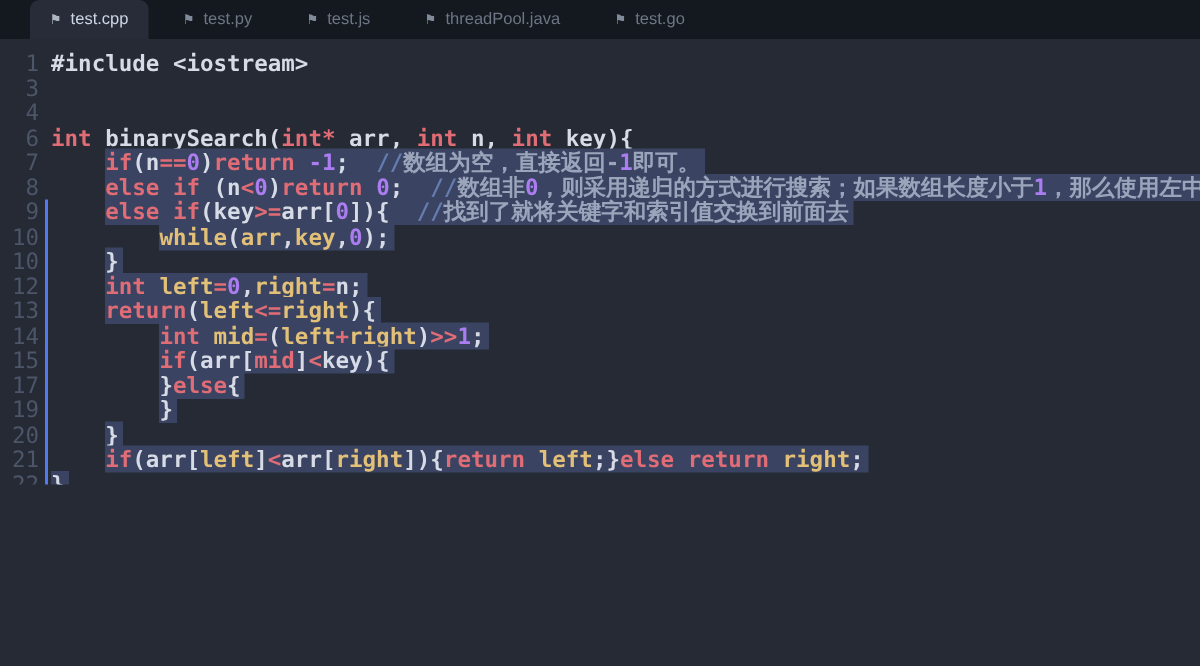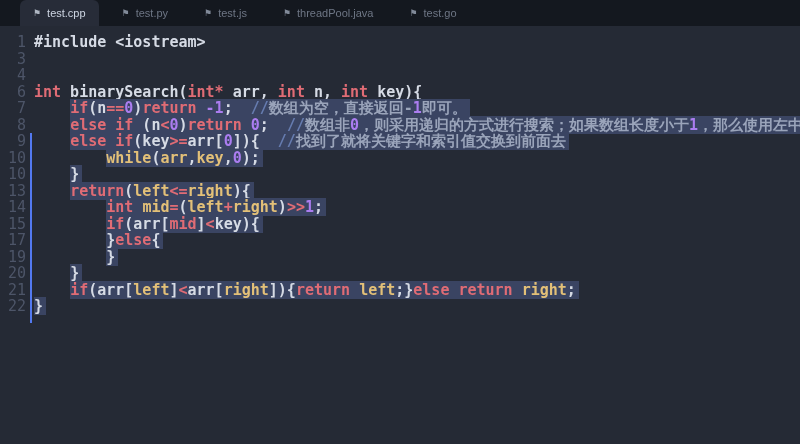--- a/index.html
+++ b/index.html
@@ -80,20 +80,21 @@
     <div>
         <div class="line"><span class="ln">1</span><span class="lc"><span class="t-w">#include &lt;iostream&gt;</span></span></div>
         <div class="line"><span class="ln">3</span><span class="lc"></span></div>
         <div class="line"><span class="ln">4</span><span class="lc"></span></div>
         <div class="line"><span class="ln">6</span><span class="lc"><span class="t-k">int</span><span class="t-w"> binarySearch(</span><span class="t-k">int*</span><span class="t-w"> arr, </span><span class="t-k">int</span><span class="t-w"> n, </span><span class="t-k">int</span><span class="t-w"> key){</span></span></div>
         <div class="line"><span class="ln">7</span><span class="lc">    <span class="sel"><span class="t-k">if</span><span class="t-w">(n</span><span class="t-k">==</span><span class="t-n">0</span><span class="t-w">)</span><span class="t-k">return</span><span class="t-w"> </span><span class="t-n">-1</span><span class="t-w">;  </span><span class="t-s">//</span><span class="t-c">数组为空，直接返回-</span><span class="t-n">1</span><span class="t-c">即可。</span></span></span></div>
         <div class="line"><span class="ln">8</span><span class="lc">    <span class="sel"><span class="t-k">else</span><span class="t-w"> </span><span class="t-k">if</span><span class="t-w"> (n</span><span class="t-k">&lt;</span><span class="t-n">0</span><span class="t-w">)</span><span class="t-k">return</span><span class="t-w"> </span><span class="t-n">0</span><span class="t-w">;  </span><span class="t-s">//</span><span class="t-c">数组非</span><span class="t-n">0</span><span class="t-c">，则采用递归的方式进行搜索；如果数组长度小于</span><span class="t-n">1</span><span class="t-c">，那么使用左中位数作为主键来代替；若数组元素个数大于等于</span></span></span></div>
         <div class="line"><span class="ln">9</span><span class="lc">    <span class="sel"><span class="t-k">else</span><span class="t-w"> </span><span class="t-k">if</span><span class="t-w">(key</span><span class="t-k">&gt;=</span><span class="t-w">arr[</span><span class="t-n">0</span><span class="t-w">]){  </span><span class="t-s">//</span><span class="t-c">找到了就将关键字和索引值交换到前面去</span></span></span></div>
         <div class="line"><span class="ln">10</span><span class="lc">        <span class="sel"><span class="t-y">while</span><span class="t-w">(</span><span class="t-y">arr</span><span class="t-w">,</span><span class="t-y">key</span><span class="t-w">,</span><span class="t-n">0</span><span class="t-w">);</span></span></span></div>
         <div class="line"><span class="ln">10</span><span class="lc">    <span class="sel"><span class="t-w">}</span></span></span></div>
+        <div class="line"><span class="ln">12</span><span class="lc">    <span class="sel"><span class="t-k">int</span><span class="t-w"> </span><span class="t-y">left</span><span class="t-k">=</span><span class="t-n">0</span><span class="t-w">,</span><span class="t-y">right</span><span class="t-k">=</span><span class="t-w">n;</span></span></span></div>
         <div class="line"><span class="ln">13</span><span class="lc">    <span class="sel"><span class="t-k">return</span><span class="t-w">(</span><span class="t-y">left</span><span class="t-k">&lt;=</span><span class="t-y">right</span><span class="t-w">){</span></span></span></div>
         <div class="line"><span class="ln">14</span><span class="lc">        <span class="sel"><span class="t-k">int</span><span class="t-w"> </span><span class="t-y">mid</span><span class="t-k">=</span><span class="t-w">(</span><span class="t-y">left</span><span class="t-k">+</span><span class="t-y">right</span><span class="t-w">)</span><span class="t-k">&gt;&gt;</span><span class="t-n">1</span><span class="t-w">;</span></span></span></div>
         <div class="line"><span class="ln">15</span><span class="lc">        <span class="sel"><span class="t-k">if</span><span class="t-w">(arr[</span><span class="t-k">mid</span><span class="t-w">]</span><span class="t-k">&lt;</span><span class="t-w">key){</span></span></span></div>
         <div class="line"><span class="ln">17</span><span class="lc">        <span class="sel"><span class="t-w">}</span><span class="t-k">else</span><span class="t-w">{</span></span></span></div>
         <div class="line"><span class="ln">19</span><span class="lc">        <span class="sel"><span class="t-w">}</span></span></span></div>
         <div class="line"><span class="ln">20</span><span class="lc">    <span class="sel"><span class="t-w">}</span></span></span></div>
         <div class="line"><span class="ln">21</span><span class="lc">    <span class="sel"><span class="t-k">if</span><span class="t-w">(arr[</span><span class="t-y">left</span><span class="t-w">]</span><span class="t-k">&lt;</span><span class="t-w">arr[</span><span class="t-y">right</span><span class="t-w">]){</span><span class="t-k">return</span><span class="t-w"> </span><span class="t-y">left</span><span class="t-w">;}</span><span class="t-k">else</span><span class="t-w"> </span><span class="t-k">return</span><span class="t-w"> </span><span class="t-y">right</span><span class="t-w">;</span></span></span></div>
         <div class="line"><span class="ln">22</span><span class="lc"><span class="sel"><span class="t-w">}</span></span></span></div>
       </div>
   </div>

